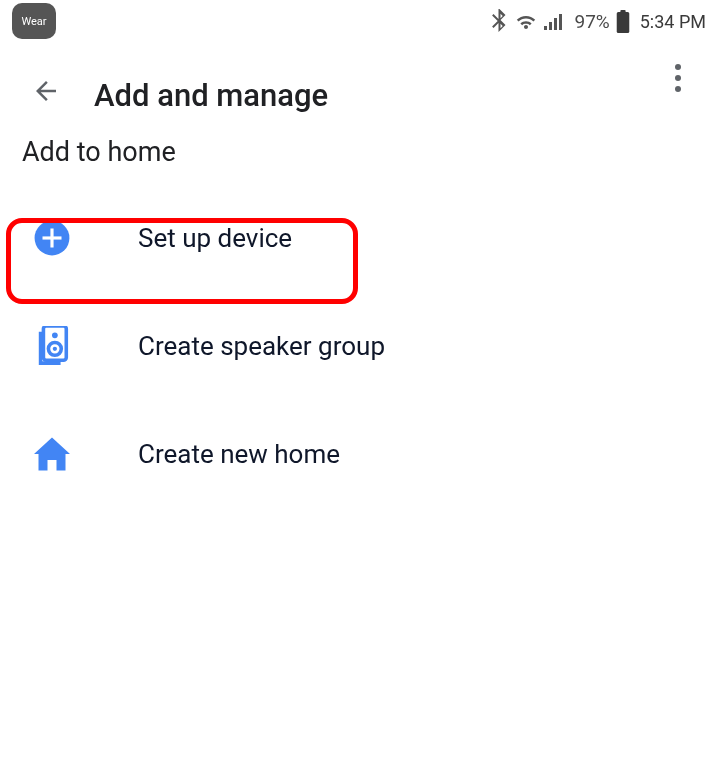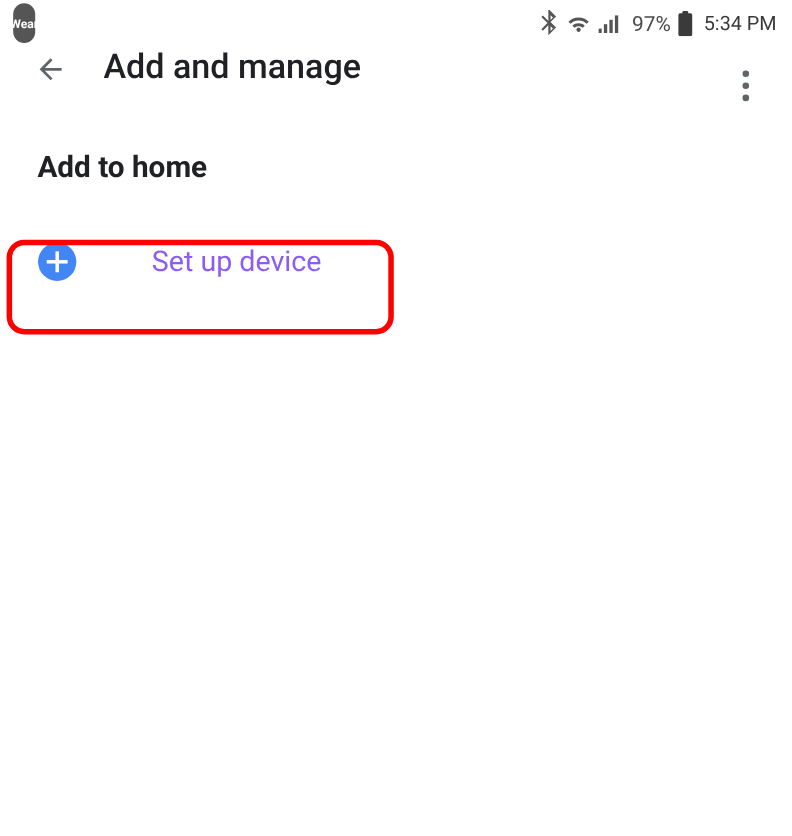--- a/index.html
+++ b/index.html
@@ -16,73 +16,73 @@
       height: 42px;
       display: flex;
       align-items: center;
       justify-content: space-between;
       padding: 0 14px 0 12px;
       font-size: 19px;
       color: #5a5a5a;
     }
     .status-left { display: flex; align-items: center; gap: 6px; }
     .app-badge {
-      width: 20px; height: 36px;
+      width: 44px; height: 36px;
       background: #555;
       border-radius: 10px;
       display: flex; align-items: center; justify-content: center;
-      color: #fff; font-size: 11px; font-weight: 700;
+      color: #fff; font-size: 11px; font-weight: 400;
     }
     .status-right { display: flex; align-items: center; gap: 6px; color:#4a4a4a; }
     .status-right svg { display:block; }
     .battery-pct { font-size: 19px; margin-left:2px;}
     .clock { font-size: 18px; margin-left:4px; color:#3a3a3a;}
     .app-bar {
       height: 72px;
       display: flex;
-      align-items: flex-start;
+      align-items: flex-end;
       padding: 0 24px;
       position: relative;
     }
     .back-btn { width: 44px; height: 44px; display:flex; align-items:center; justify-content:center; border:none; background:none; cursor:pointer;}
     .title {
       font-size: 31px;
       font-weight: 500;
       margin-left: 26px;
       color: #202124;
     }
     .overflow {
       position: absolute; right: 20px; top: 50%; transform: translateY(-50%);
       width: 44px; height: 44px;
       display: flex; flex-direction: column; align-items: center; justify-content: center; gap: 5px;
       border:none; background:none; cursor:pointer;
     }
     .overflow .dot { width:6px; height:6px; border-radius:50%; background:#5f6368;}
     .section-header {
       font-size: 27px;
-      font-weight: 700;
-      padding: 22px 34px 10px;
+      font-weight: 400;
+      padding: 22px 22px 10px;
     }
     .list { padding-top: 6px; }
     .item {
       display: flex;
       align-items: center;
       height: 108px;
       padding-left: 30px;
       cursor: pointer;
     }
     .icon-slot {
       width: 44px; height: 44px;
       display:flex; align-items:center; justify-content:center;
       color: #4285f4;
     }
     .item-label {
       font-size: 26px;
       margin-left: 64px;
-      color: #8b5cf6;
+      color: #0f172a;
     }
     .highlight {
       position: absolute;
       left: 6px;
       top: 218px;
       width: 352px;
       height: 86px;
       border: 5px solid #f00;
       border-radius: 16px;
       pointer-events: none;
@@ -150,18 +150,38 @@
       <svg width="38" height="38" viewBox="0 0 24 24">
           <circle cx="12" cy="12" r="11" fill="#4285f4"></circle>
           <rect x="11" y="6" width="2" height="12" fill="#fff"></rect>
           <rect x="6" y="11" width="12" height="2" fill="#fff"></rect>
         </svg>
     </div>
     <div class="item-label">Set up device</div>
   </div>
 
 
+  <div class="item">
+    <div class="icon-slot">
+      <svg width="36" height="40" viewBox="0 0 24 28">
+          <rect x="6" y="0" width="16" height="24" rx="2" fill="none" stroke="#4285f4" stroke-width="2.5"></rect>
+          <circle cx="14" cy="6.5" r="2" fill="#4285f4"></circle>
+          <circle cx="14" cy="16" r="4.5" fill="none" stroke="#4285f4" stroke-width="2.5"></circle>
+          <circle cx="14" cy="16" r="1.5" fill="#4285f4"></circle>
+          <path d="M4 4v22h14" fill="none" stroke="#4285f4" stroke-width="2.5"></path>
+        </svg>
+    </div>
+    <div class="item-label">Create speaker group</div>
+  </div>
 
+  <div class="item">
+    <div class="icon-slot">
+      <svg width="36" height="34" viewBox="0 0 24 22">
+          <path d="M12 0L0 11h3v11h6v-7h6v7h6V11h3L12 0z" fill="#4285f4"></path>
+        </svg>
+    </div>
+    <div class="item-label">Create new home</div>
+  </div>
 
 
 </div>
 
 <div class="highlight"></div>
 
 </body></html>

